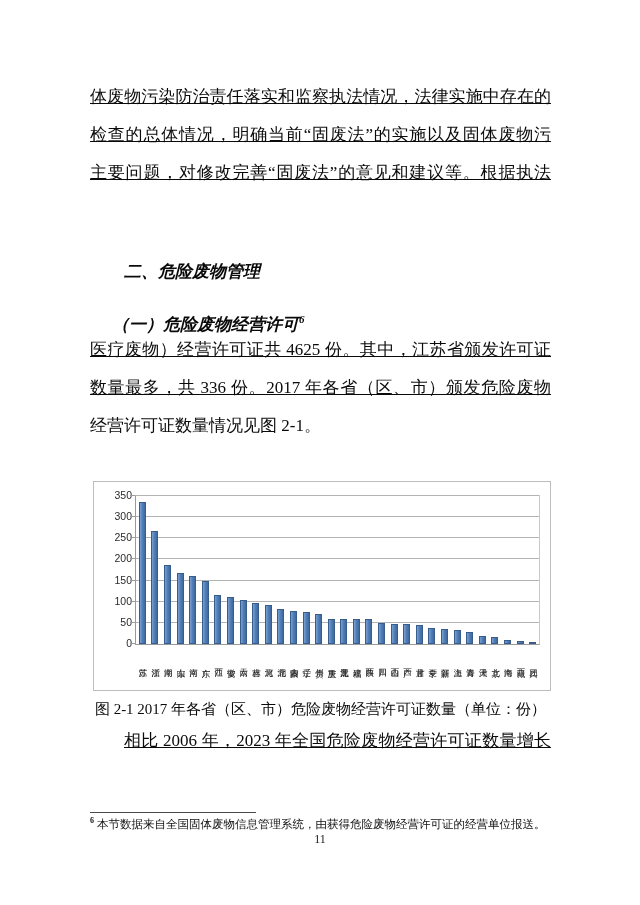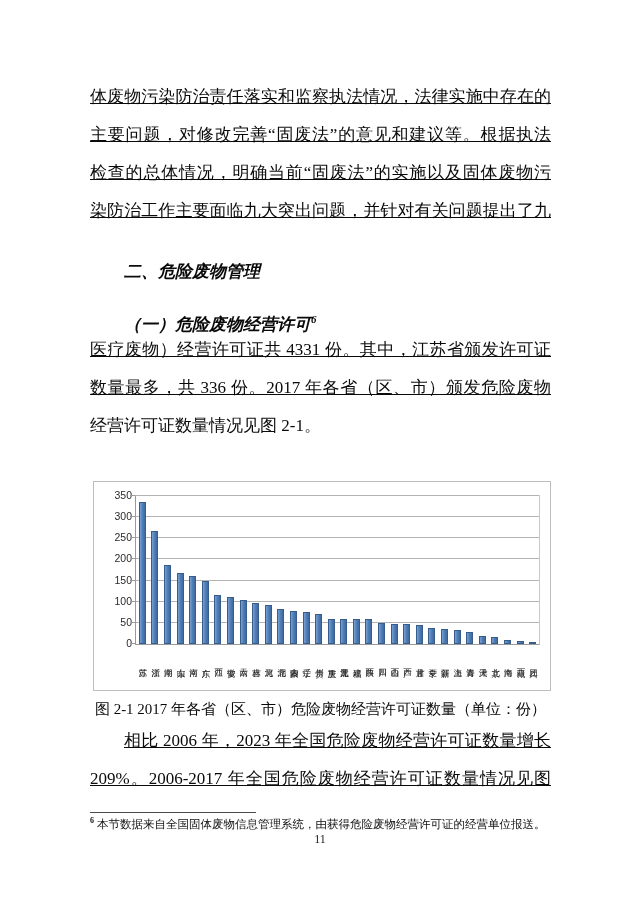--- a/index.html
+++ b/index.html
@@ -56,33 +56,32 @@
   .fn-rule{left:90px;top:812px;width:166px;border-top:1px solid #4a4a4a;height:0;}
   .footnote{left:90px;top:817px;width:470px;font-size:11.5px;line-height:14px;color:#111;}
   .footnote sup.fn{font-size:8px;}
   .pagenum{left:0;top:832px;width:640px;text-align:center;font-size:12px;color:#222;}
 </style>
 </head>
 <body>
 
 <div class="abs para" style="top:78px;">
   <div class="line j">体废物污染防治责任落实和监察执法情况，法律实施中存在的</div>
+  <div class="line j">检查的总体情况，明确当前“固废法”的实施以及固体废物污</div>
   <div class="line j">主要问题，对修改完善“固废法”的意见和建议等。根据执法</div>
-  <div class="line j">检查的总体情况，明确当前“固废法”的实施以及固体废物污</div>
-  <div class="line j">染防治工作主要面临九大突出问题，并针对有关问题提出了九</div>
 </div>
 
 <div class="abs heading" style="left:124px;top:258px;">二、危险废物管理</div>
 
-<div class="abs heading" style="left:124px;top:311px;">
+<div class="abs heading" style="left:112px;top:311px;">
   <span>（一）危险废物经营许可</span><sup class="fn">6</sup>
 </div>
 
 <div class="abs para" style="top:331px;">
-  <div class="line j">医疗废物）经营许可证共 4331 份。其中，江苏省颁发许可证</div>
+  <div class="line j">医疗废物）经营许可证共 4625 份。其中，江苏省颁发许可证</div>
   <div class="line j">数量最多，共 336 份。2017 年各省（区、市）颁发危险废物</div>
   <div class="line">经营许可证数量情况见图 2-1。</div>
 </div>
 
 <div class="abs chart-outer">
   <div class="plot">
     <div id="gridlines">
         <div class="gridline" style="top: calc(85.7143% - 1px);"></div>
         <div class="gridline" style="top: calc(71.4286% - 1px);"></div>
         <div class="gridline" style="top: calc(57.1429% - 1px);"></div>
@@ -241,21 +240,20 @@
       <div class="xlabel">海南</div>
       <div class="xlabel">西藏</div>
       <div class="xlabel">兵团</div>
     </div>
 </div>
 
 <div class="abs caption">图 2-1 2017 年各省（区、市）危险废物经营许可证数量（单位：份）</div>
 
 <div class="abs para" style="top:722px;">
   <div class="line j ind">相比 2006 年，2023 年全国危险废物经营许可证数量增长</div>
-  <div class="line j">209%。2006-2017 年全国危险废物经营许可证数量情况见图</div>
 </div>
 
 <div class="abs fn-rule"></div>
 <div class="abs footnote">
   <sup class="fn">6</sup>
   <span>本节数据来自全国固体废物信息管理系统，由获得危险废物经营许可证的经营单位报送。</span>
 </div>
 
 <div class="abs pagenum">11</div>
 

